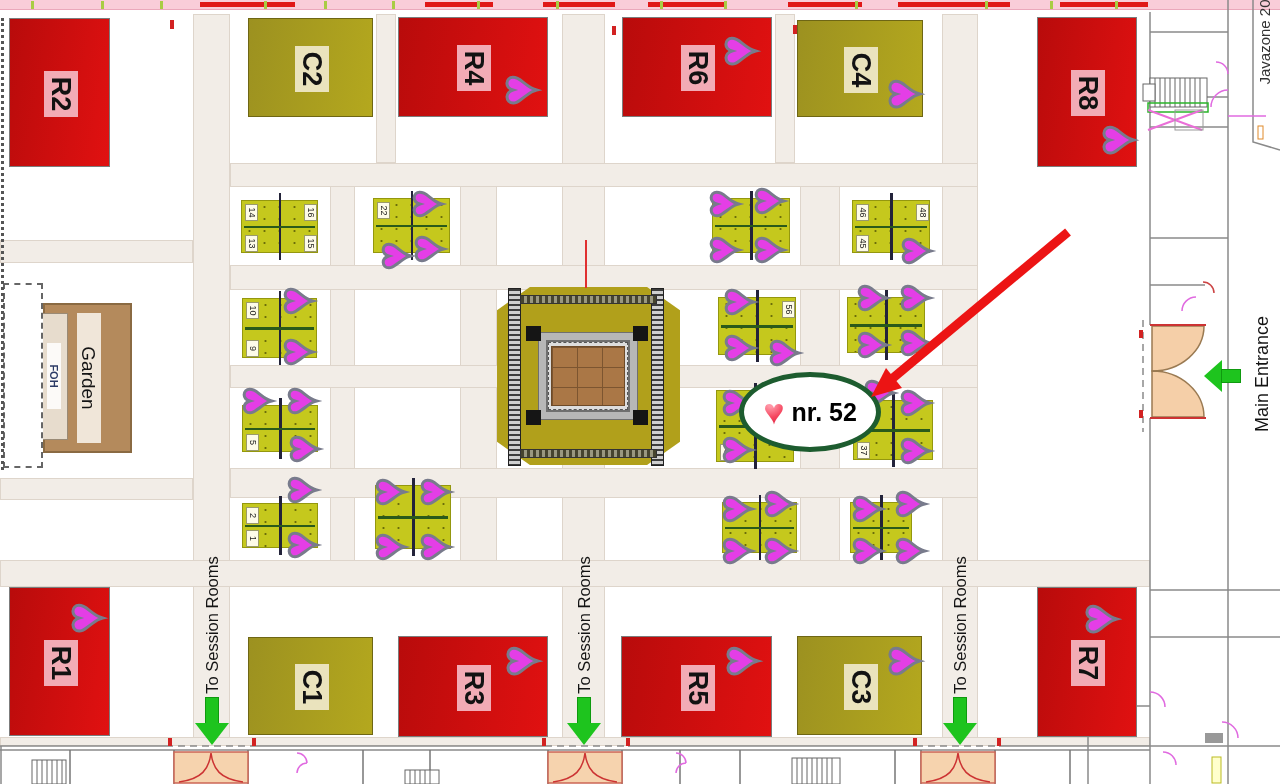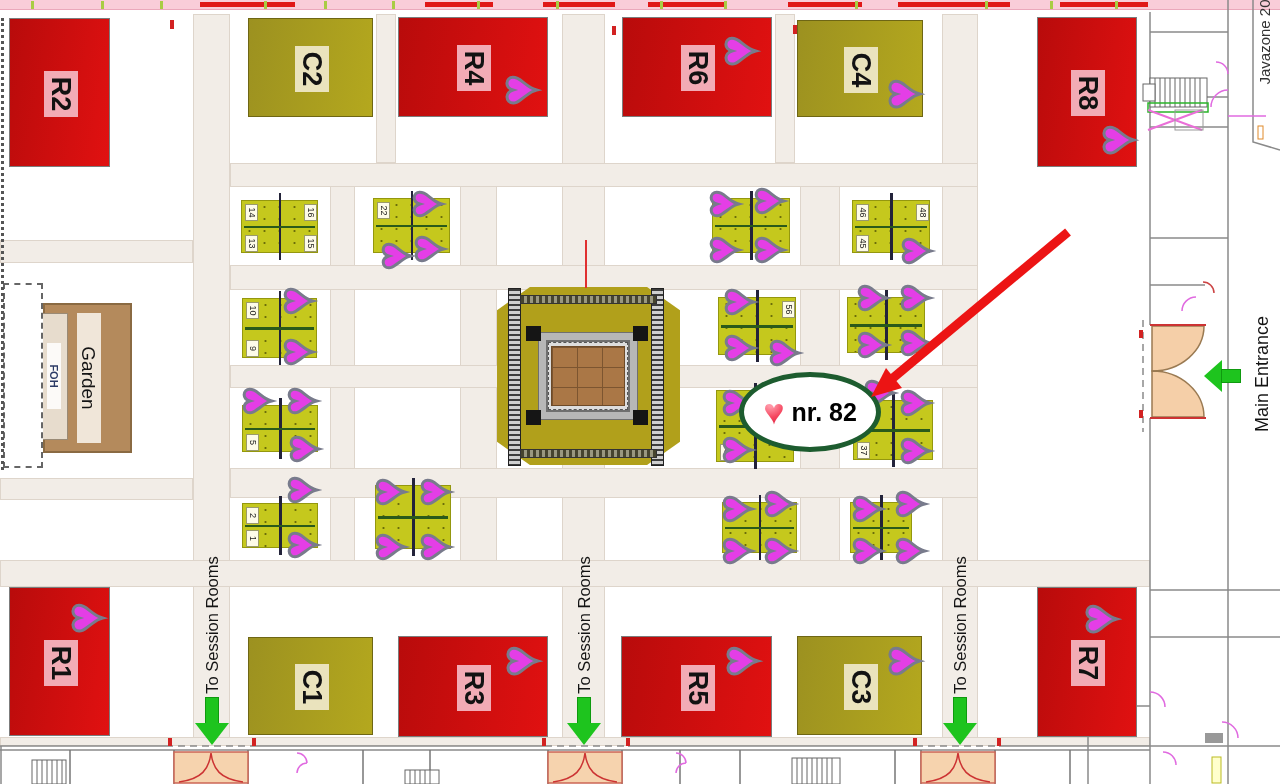--- a/index.html
+++ b/index.html
@@ -223,21 +223,21 @@
   <div class="vtext entr" style="left:1202px;top:363px;width:120px;height:22px;">Main Entrance</div>
   <div class="vtext jz" style="left:1212px;top:32px;width:104px;height:20px;">Javazone 20</div>
 
   <div class="larr">
     <div class="head"></div>
       <div class="stem"></div>
   </div>
 
   <div class="callout">
     <span class="eheart">♥</span>
-    <span class="ctext">nr. 82</span>
+    <span class="ctext">nr. 52</span>
   </div>
 
   <svg id="ptr" width="1280" height="784" viewBox="0 0 1280 784">
     <line x1="1068" y1="232" x2="893" y2="378" stroke="#ec1414" stroke-width="9"></line>
     <polygon points="871,397 886,368 902,388" fill="#ec1414"></polygon>
   </svg>
 
 <div class="booth r" style="left: 9px; top: 18px; width: 101px; height: 149px;">
       <div class="chip r" style="left: 27.5px; top: 57.5px;">R2</div>
     </div>

